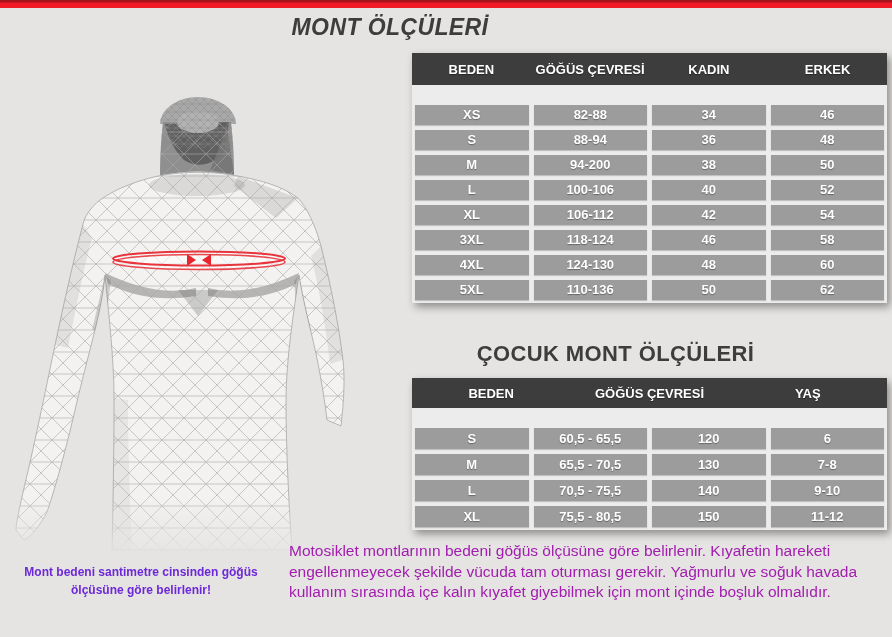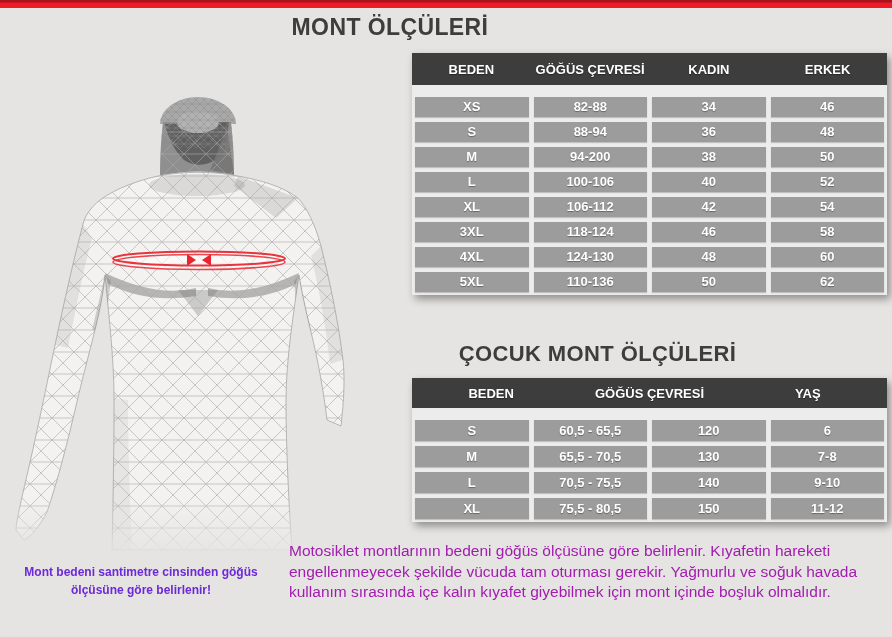--- a/index.html
+++ b/index.html
@@ -9,44 +9,44 @@
     font-family:"Liberation Sans","DejaVu Sans",sans-serif;
     position:relative;
   }
   .page{position:absolute;inset:0;}
   .topbar{
     position:absolute;top:0;left:0;width:892px;height:8px;
     background:linear-gradient(180deg,#a5131b 0%,#a5131b 22%,#f2182a 40%,#ed1c24 100%);
   }
   .title-main{
     position:absolute;top:14px;left:0;width:780px;margin:0;
-    text-align:center;font-size:23px;font-weight:bold;color:#3d3d3d;letter-spacing:.4px;
+    text-align:center;font-size:23px;font-weight:bold;color:#3d3d3d;letter-spacing:.4px;font-style:italic;
   }
   .title-child{
-    position:absolute;top:341px;left:394px;width:407px;margin:0;
+    position:absolute;top:341px;left:412px;width:407px;margin:0;
     text-align:center;font-size:22px;font-weight:bold;color:#3d3d3d;letter-spacing:.4px;
   }
   .size-table{
     position:absolute;left:412px;width:475px;
     background:#ececec;
     box-shadow:3px 4px 8px rgba(0,0,0,.38);
   }
   .size-table.adult{top:53px;}
   .size-table.child{top:378px;}
   .thead{
     display:flex;background:#3d3d3d;align-items:stretch;
   }
   .size-table.adult .thead{height:32px;}
   .size-table.child .thead{height:30px;}
   .hcell{
     flex:1;display:flex;align-items:center;justify-content:center;
     text-align:center;color:#fff;font-weight:bold;font-size:13px;line-height:13px;
     padding:2px 4px;text-shadow:0 1px 1px rgba(0,0,0,.4);
   }
-  .tbody{padding:12px 3px 3px 3px;}
+  .tbody{padding:20px 3px 3px 3px;}
   .trow{display:flex;gap:5px;margin-top:5px;}
   .trow:first-child{margin-top:0;}
   .tcell{
     flex:1;background:#9c9c9c;color:#fff;font-weight:bold;font-size:13px;
     height:20px;line-height:20px;text-align:center;
     text-shadow:0 1px 1px rgba(0,0,0,.35);
     box-shadow:0 1px 1px rgba(0,0,0,.18);
   }
   .size-table.child .tcell{height:21px;line-height:21px;}
   .torso{position:absolute;left:8px;top:88px;width:340px;height:470px;}

